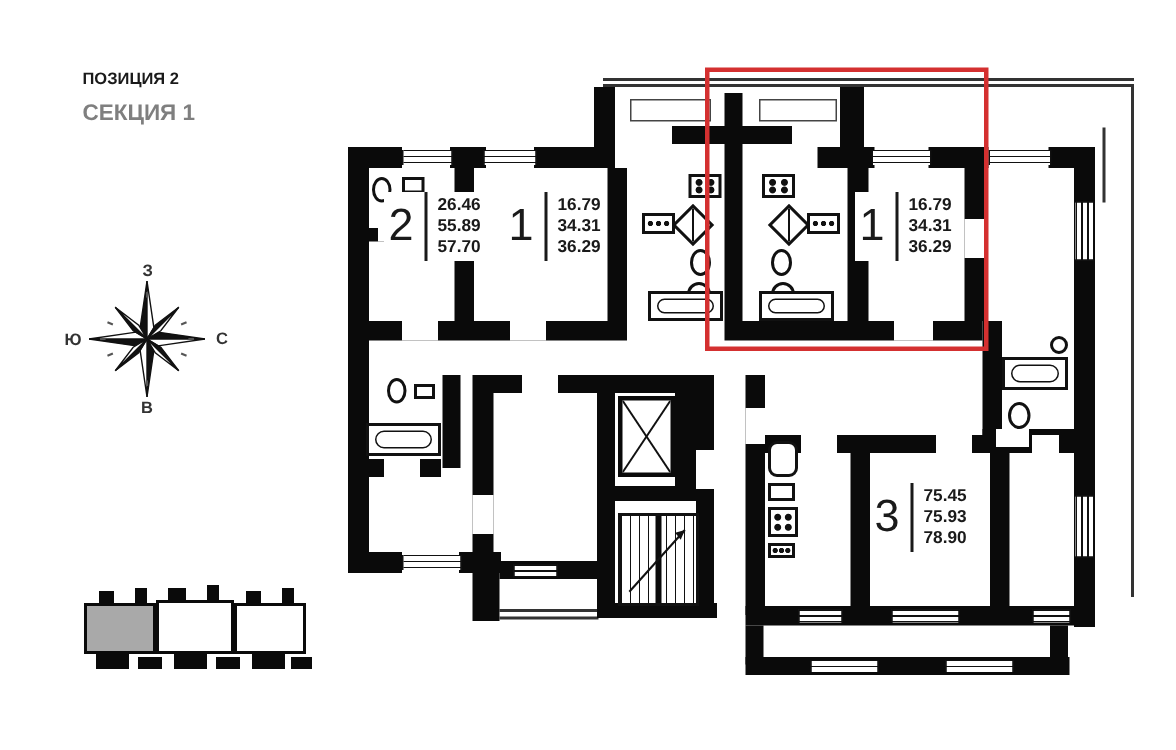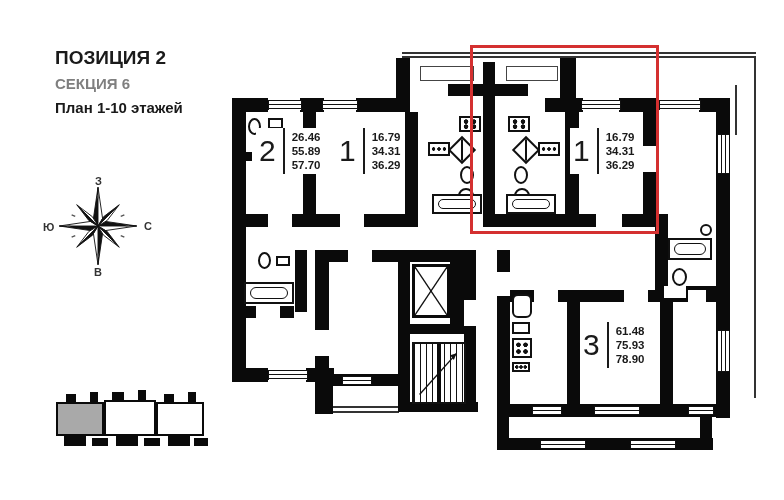--- a/index.html
+++ b/index.html
@@ -1,20 +1,20 @@
 <!DOCTYPE html>
 <html style="--highlight: #d43030; --section_text: #7f7f7f; --wall: #0a0a0a; --watermark: #d9d9d9; --site_highlight: #a9a9a9;"><head>
 <meta charset="utf-8">
 <style>
   html,body{margin:0;padding:0;background:#fff;}
   #canvas{position:relative;width:784px;height:500px;background:#fff;overflow:hidden;
           font-family:"Liberation Sans","DejaVu Sans",sans-serif;color:#111;}
   
   .hdr{position:absolute;left:55px;top:48px;line-height:1;z-index:10;}
-  .hdr .t1{font-size:19px;font-weight:bold;color:#1a1a1a;}
+  .hdr .t1{font-size:11px;font-weight:bold;color:#1a1a1a;}
   .hdr .t2{font-size:15px;font-weight:bold;color:var(--section_text,#7f7f7f);margin-top:9px;}
   .hdr .t3{font-size:15px;font-weight:bold;color:#1a1a1a;margin-top:9px;}
   
   .wm{position:absolute;left:50px;top:220px;width:720px;font-size:64px;font-weight:bold;
       color:rgba(0,0,0,0.12);white-space:nowrap;letter-spacing:1px;z-index:50;pointer-events:none;}
   
   .w{position:absolute;background:#0a0a0a;z-index:3;}
   .thin{position:absolute;background:#333;z-index:2;}
   .gap{position:absolute;background:#fff;z-index:4;}
   .win-h{position:absolute;z-index:5;background:repeating-linear-gradient(180deg,#111 0 1px,#fff 1px 4px);border-left:1px solid #111;border-right:1px solid #111;}
@@ -58,22 +58,21 @@
   .site .sec.hl{background:var(--site_highlight,#a9a9a9);}
   .site .bump,.site .porch{position:absolute;background:#0a0a0a;}
 </style>
 </head>
 <body>
 
 <div id="canvas">
 
   <div class="hdr">
     <div class="t1">ПОЗИЦИЯ 2</div>
-    <div class="t2">СЕКЦИЯ 6</div>
-    <div class="t3">План 1-10 этажей</div>
+    <div class="t2">СЕКЦИЯ 1</div>
   </div>
 
   <div class="compass">
     <svg viewBox="0 0 100 100" width="92" height="92">
       <g stroke="#111" stroke-width="1">
         <path d="M50,8 L45,42 L50,50 Z" fill="#111"></path>
           <path d="M50,8 L55,42 L50,50 Z" fill="#fff"></path>
         <path d="M92,50 L58,45 L50,50 Z" fill="#111"></path>
           <path d="M92,50 L58,55 L50,50 Z" fill="#fff"></path>
         <path d="M50,92 L55,58 L50,50 Z" fill="#111"></path>
@@ -260,21 +259,21 @@
   <div class="apt" style="left:570px;top:128px;">
     <span class="num">1</span>
     <span class="bar"></span>
     <span class="areas">16.79
 34.31
 36.29</span>
   </div>
   <div class="apt" style="left:580px;top:322px;">
     <span class="num">3</span>
     <span class="bar"></span>
-    <span class="areas">61.48
+    <span class="areas">75.45
 75.93
 78.90</span>
   </div>
 
   <div class="site">
     <div class="sec hl" style="left:6px;top:14px;width:48px;height:34px;"></div>
     <div class="sec" style="left:54px;top:12px;width:52px;height:36px;"></div>
     <div class="sec" style="left:106px;top:14px;width:48px;height:34px;"></div>
     <div class="bump" style="left:16px;top:6px;width:10px;height:8px;"></div>
     <div class="bump" style="left:40px;top:4px;width:8px;height:10px;"></div>

